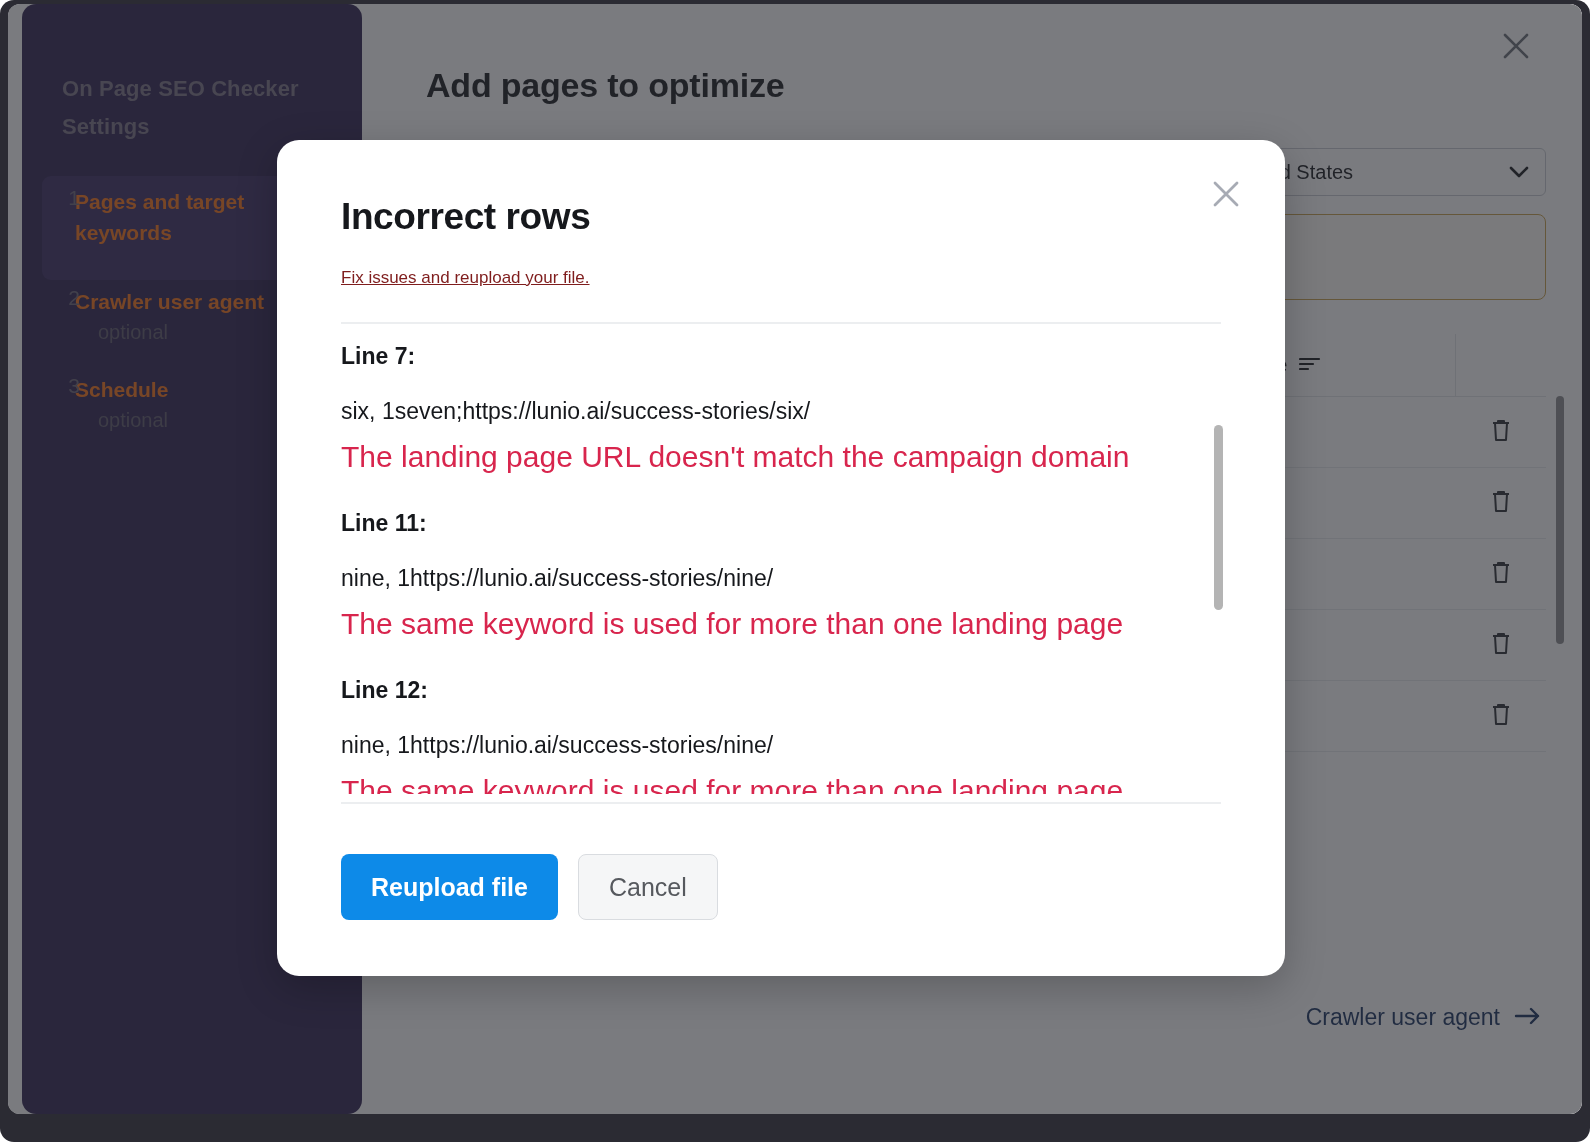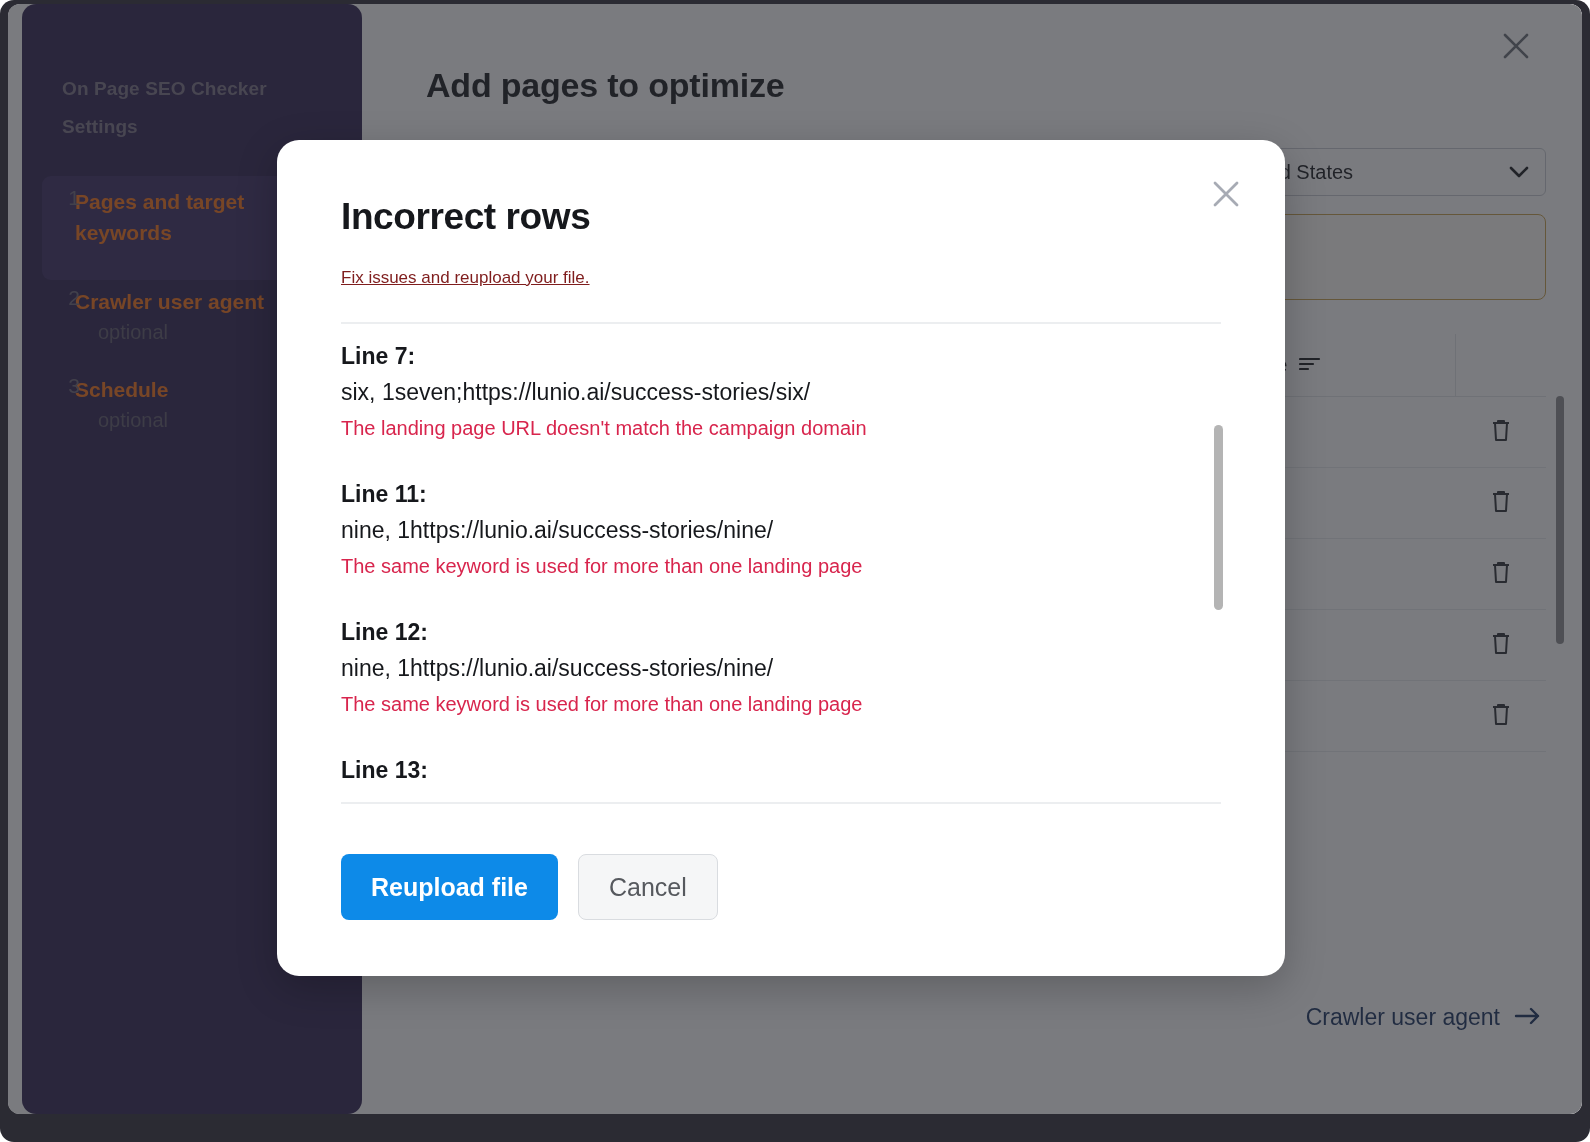--- a/index.html
+++ b/index.html
@@ -42,21 +42,21 @@
     left: 14px; top: 0px;
     width: 340px;
     height: 1110px;
     background: #2e2150;
     border-radius: 14px;
   }
   #sidebar-title {
     position: absolute;
     left: 40px; top: 66px;
     width: 250px;
-    font-size: 19px;
+    font-size: 22px;
     font-weight: bold;
     line-height: 38px;
     color: #7c7487;
     letter-spacing: .1px;
   }
   .step {
     position: absolute;
     left: 20px;
     width: 300px;
     border-radius: 9px;
@@ -274,25 +274,27 @@
   .issue-line {
     font-size: 23px;
     font-weight: bold;
     color: #16181c;
     line-height: 36px;
   }
   .issue-content {
     font-size: 23px;
     color: #16181c;
     line-height: 36px;
+    margin-top: 19px;
   }
   .issue-error {
-    font-size: 20px;
+    font-size: 30px;
     color: #d8254d;
     line-height: 36px;
+    margin-top: 10px;
   }
   #modal-scrollbar-track {
     position: absolute;
     right: 62px; top: 198px;
     width: 9px;
     height: 450px;
   }
   #modal-scrollbar-thumb {
     position: absolute;
     right: 62px; top: 285px;

